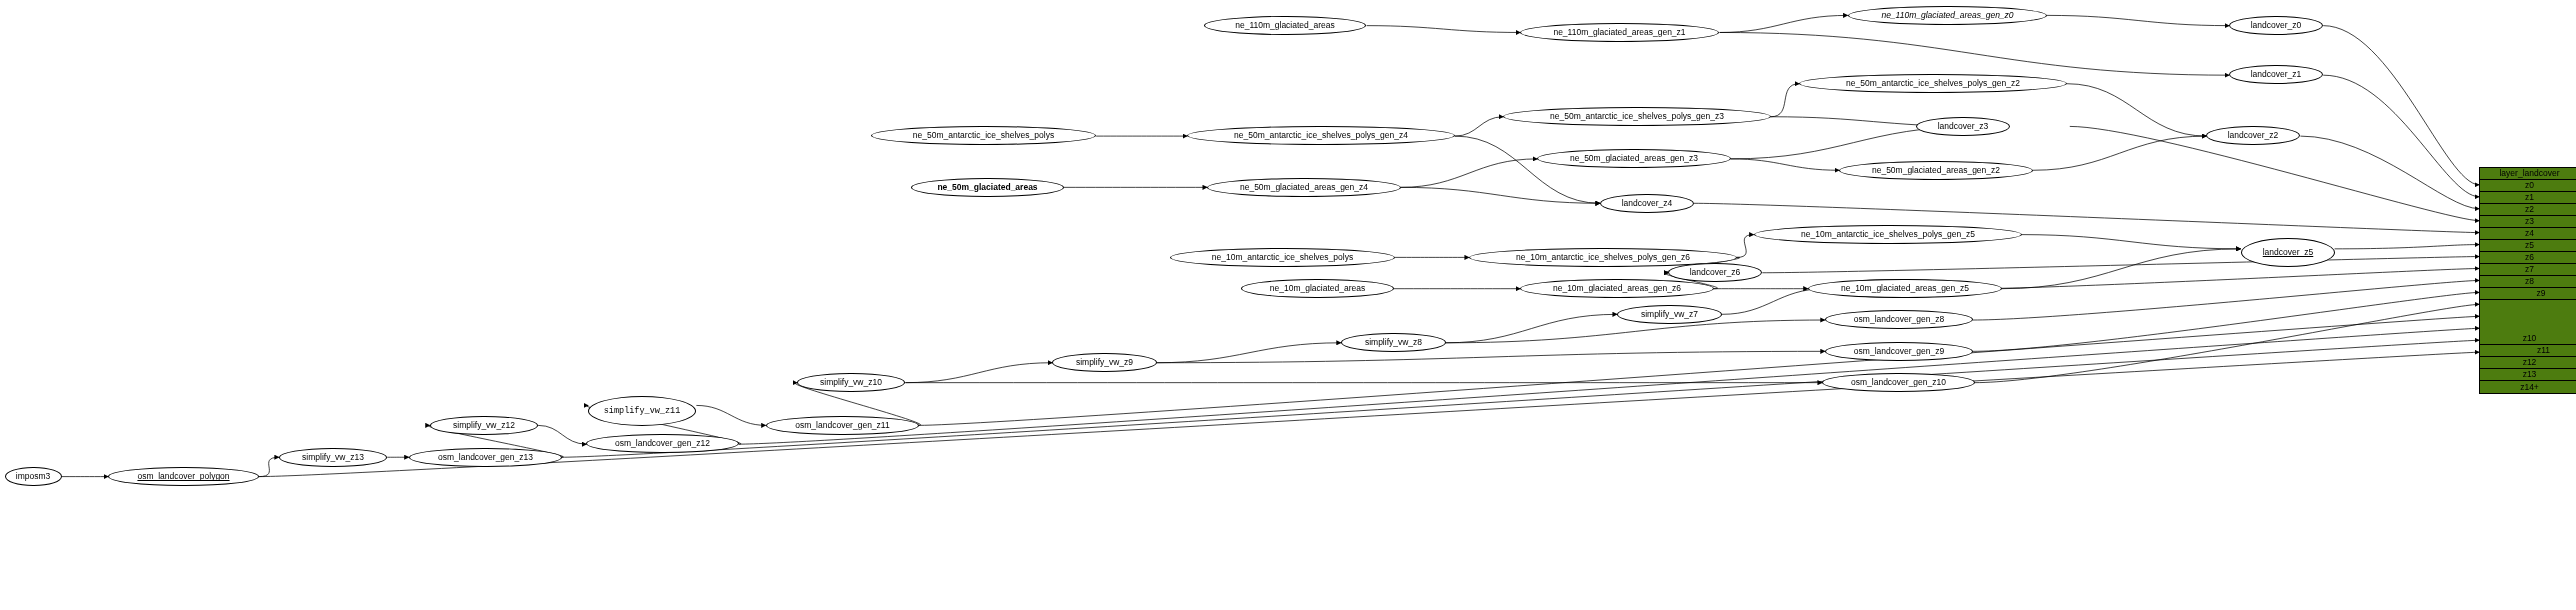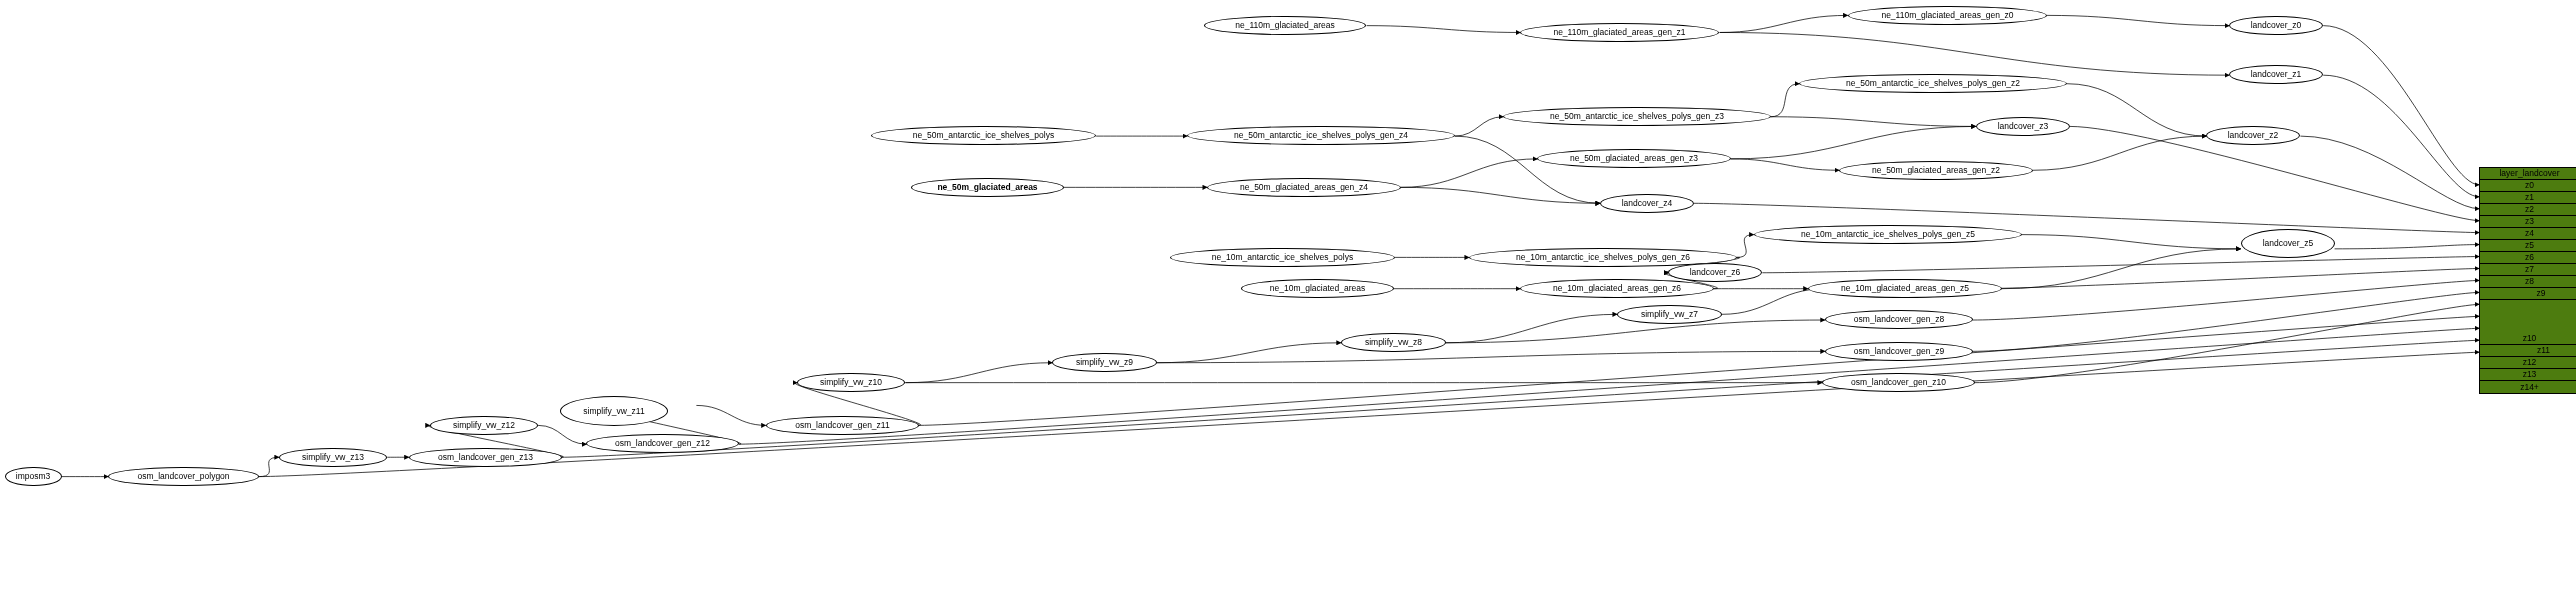--- a/index.html
+++ b/index.html
@@ -127,36 +127,36 @@
         <path d="M 1298 780 C 1490 780, 4294 576.5, 4354 576.5" marker-end="url(#arrow)"></path>
         <path d="M 986 803 C 1184 803, 4294 597.5, 4354 597.5" marker-end="url(#arrow)"></path>
         <path d="M 455 837 C 659 837, 4294 618.5, 4354 618.5" marker-end="url(#arrow)"></path>
       </g>
   </svg>
 
   <div id="node-layer">
       <div class="node" style="left: 4.6px; top: 467px; width: 57px; height: 19.4px;">
         <span>imposm3</span>
       </div>
-      <div class="node" style="left: 108px; top: 467px; width: 151px; height: 19.4px;">
+      <div class="node" style="left: 108px; top: 467px; width: 151px; height: 19.4px; text-decoration: underline;">
         <span>osm_landcover_polygon</span>
       </div>
       <div class="node" style="left: 279px; top: 448px; width: 108px; height: 19.4px; text-align: right;">
         <span>simplify_vw_z13</span>
       </div>
       <div class="node" style="left: 409px; top: 448px; width: 153px; height: 19.4px;">
         <span>osm_landcover_gen_z13</span>
       </div>
       <div class="node" style="left: 430px; top: 416px; width: 108px; height: 19.4px;">
         <span>simplify_vw_z12</span>
       </div>
       <div class="node" style="left: 586px; top: 434px; width: 153px; height: 19.4px;">
         <span>osm_landcover_gen_z12</span>
       </div>
-      <div class="node" style="left: 560px; top: 396px; width: 108px; height: 30px;">
+      <div class="node" style="left: 588px; top: 396px; width: 108px; height: 30px; font-family: Liberation Mono, monospace;">
         <span>simplify_vw_z11</span>
       </div>
       <div class="node" style="left: 766px; top: 416px; width: 153px; height: 19.4px;">
         <span>osm_landcover_gen_z11</span>
       </div>
       <div class="node" style="left: 797px; top: 373px; width: 108px; height: 19.4px;">
         <span>simplify_vw_z10</span>
       </div>
       <div class="node" style="left: 1052px; top: 353px; width: 105px; height: 19.4px;">
         <span>simplify_vw_z9</span>
@@ -193,21 +193,21 @@
       </div>
       <div class="node" style="left: 1469px; top: 248px; width: 268px; height: 19.4px;">
         <span>ne_10m_antarctic_ice_shelves_polys_gen_z6</span>
       </div>
       <div class="node" style="left: 1754px; top: 225px; width: 268px; height: 19.4px;">
         <span>ne_10m_antarctic_ice_shelves_polys_gen_z5</span>
       </div>
       <div class="node" style="left: 1668px; top: 263px; width: 94px; height: 19.4px;">
         <span>landcover_z6</span>
       </div>
-      <div class="node" style="left: 2241px; top: 229px; width: 94px; height: 29px;">
+      <div class="node" style="left: 2241px; top: 238px; width: 94px; height: 29px; text-decoration: underline;">
         <span>landcover_z5</span>
       </div>
       <div class="node" style="left: 911px; top: 178px; width: 153px; height: 19.4px; font-weight: bold;">
         <span>ne_50m_glaciated_areas</span>
       </div>
       <div class="node" style="left: 1207px; top: 178px; width: 194px; height: 19.4px;">
         <span>ne_50m_glaciated_areas_gen_z4</span>
       </div>
       <div class="node" style="left: 1537px; top: 149px; width: 194px; height: 19.4px;">
         <span>ne_50m_glaciated_areas_gen_z3</span>
@@ -223,33 +223,33 @@
       </div>
       <div class="node" style="left: 1503px; top: 107px; width: 268px; height: 19.4px;">
         <span>ne_50m_antarctic_ice_shelves_polys_gen_z3</span>
       </div>
       <div class="node" style="left: 1799px; top: 74px; width: 268px; height: 19.4px;">
         <span>ne_50m_antarctic_ice_shelves_polys_gen_z2</span>
       </div>
       <div class="node" style="left: 1600px; top: 194px; width: 94px; height: 19.4px;">
         <span>landcover_z4</span>
       </div>
-      <div class="node" style="left: 1976px; top: 117px; width: 94px; height: 19.4px;">
+      <div class="node" style="left: 1916px; top: 117px; width: 94px; height: 19.4px;">
         <span>landcover_z3</span>
       </div>
       <div class="node" style="left: 2206px; top: 126px; width: 94px; height: 19.4px;">
         <span>landcover_z2</span>
       </div>
       <div class="node" style="left: 1204px; top: 16px; width: 162px; height: 19.4px;">
         <span>ne_110m_glaciated_areas</span>
       </div>
       <div class="node" style="left: 1520px; top: 23px; width: 199px; height: 19.4px;">
         <span>ne_110m_glaciated_areas_gen_z1</span>
       </div>
-      <div class="node" style="left: 1848px; top: 5.7px; width: 199px; height: 19.4px;">
+      <div class="node" style="left: 1848px; top: 5.7px; width: 199px; height: 19.4px; font-style: italic;">
         <span>ne_110m_glaciated_areas_gen_z0</span>
       </div>
       <div class="node" style="left: 2229px; top: 16px; width: 94px; height: 19.4px;">
         <span>landcover_z0</span>
       </div>
       <div class="node" style="left: 2229px; top: 65px; width: 94px; height: 19.4px;">
         <span>landcover_z1</span>
       </div>
     </div>
 

